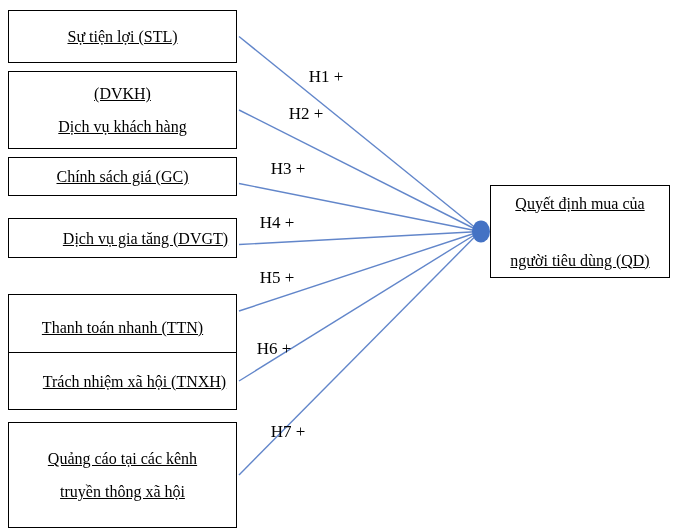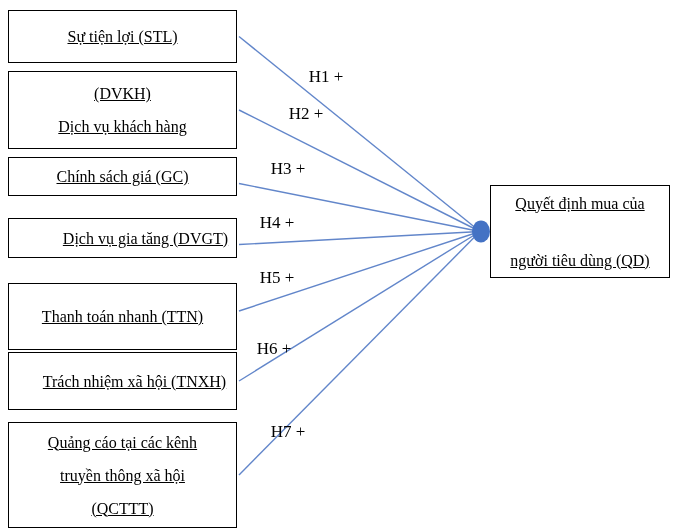--- a/index.html
+++ b/index.html
@@ -41,21 +41,21 @@
     white-space: nowrap;
   }
   .factor-box {
     left: 8px;
     width: 229px;
   }
   .box-stl   { top: 10px;  height: 53px; }
   .box-dvkh  { top: 71px;  height: 78px; }
   .box-gc    { top: 157px; height: 39px; }
   .box-dvgt  { top: 218px; height: 40px; padding-left: 46px; }
-  .box-ttn   { top: 283px; height: 67px; }
+  .box-ttn   { top: 294px; height: 67px; }
   .box-tnxh  { top: 352px; height: 58px; padding-left: 24px; }
   .box-qcttt { top: 422px; height: 106px; }
   .outcome-box {
     left: 490px;
     top: 185px;
     width: 180px;
     height: 93px;
     gap: 24px;
   }
   .hyp-label {
@@ -110,21 +110,20 @@
     <div class="line">Thanh toán nhanh (TTN)</div>
   </div>
 
   <div class="box factor-box box-tnxh">
     <div class="line">Trách nhiệm xã hội (TNXH)</div>
   </div>
 
   <div class="box factor-box box-qcttt">
     <div class="line">Quảng cáo tại các kênh</div>
     <div class="line">truyền thông xã hội</div>
-    <div class="line">(QCTTT)</div>
   </div>
 
   <div class="box outcome-box">
     <div class="line">Quyết định mua của</div>
     <div class="line">người tiêu dùng (QD)</div>
   </div>
 
   <span class="hyp-label hyp-1">H1 +</span>
   <span class="hyp-label hyp-2">H2 +</span>
   <span class="hyp-label hyp-3">H3 +</span>

